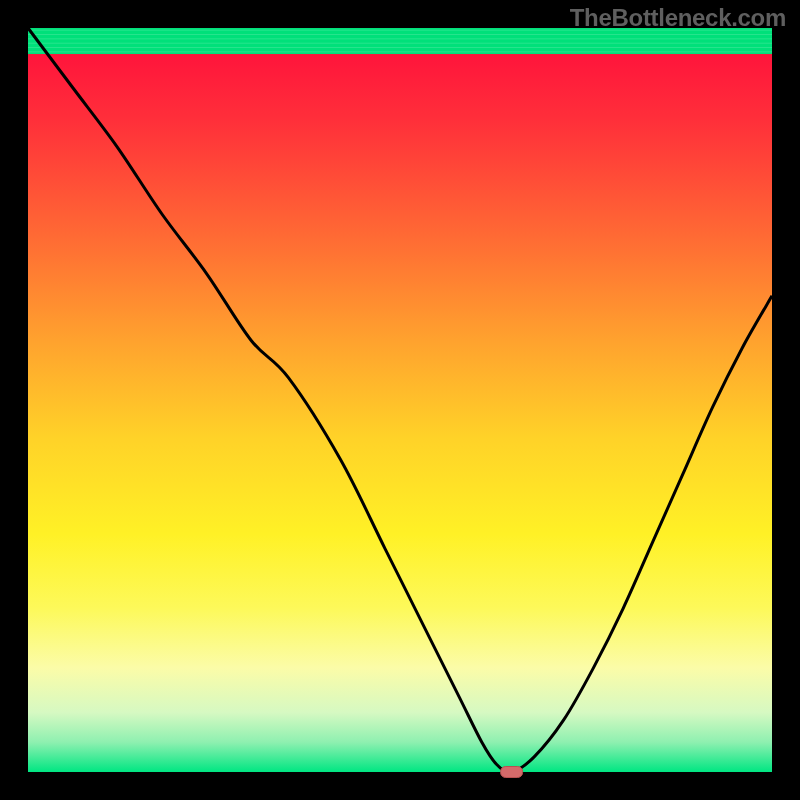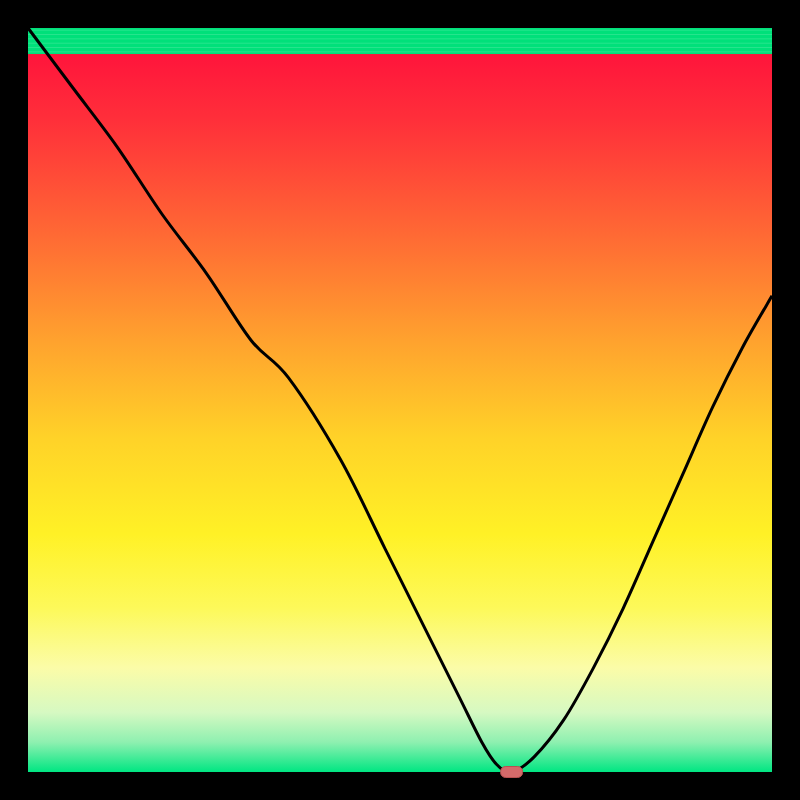--- a/index.html
+++ b/index.html
@@ -30,20 +30,21 @@
     position: absolute;
     top: 0;
     left: 0;
   }
 </style>
 </head>
 <body>
 
 <div class="outer">
 
+  <div class="watermark">TheBottleneck.com</div>
 
   <svg width="800" height="800" viewBox="0 0 800 800">
 
     <defs>
       <linearGradient id="bgGrad" x1="0" y1="0" x2="0" y2="1">
       <stop offset="0%" stop-color="#ff0a3c"></stop>
           <stop offset="12%" stop-color="#ff2e3a"></stop>
           <stop offset="28.000000000000004%" stop-color="#ff6a34"></stop>
           <stop offset="42%" stop-color="#ffa22e"></stop>
           <stop offset="55.00000000000001%" stop-color="#ffd228"></stop>

